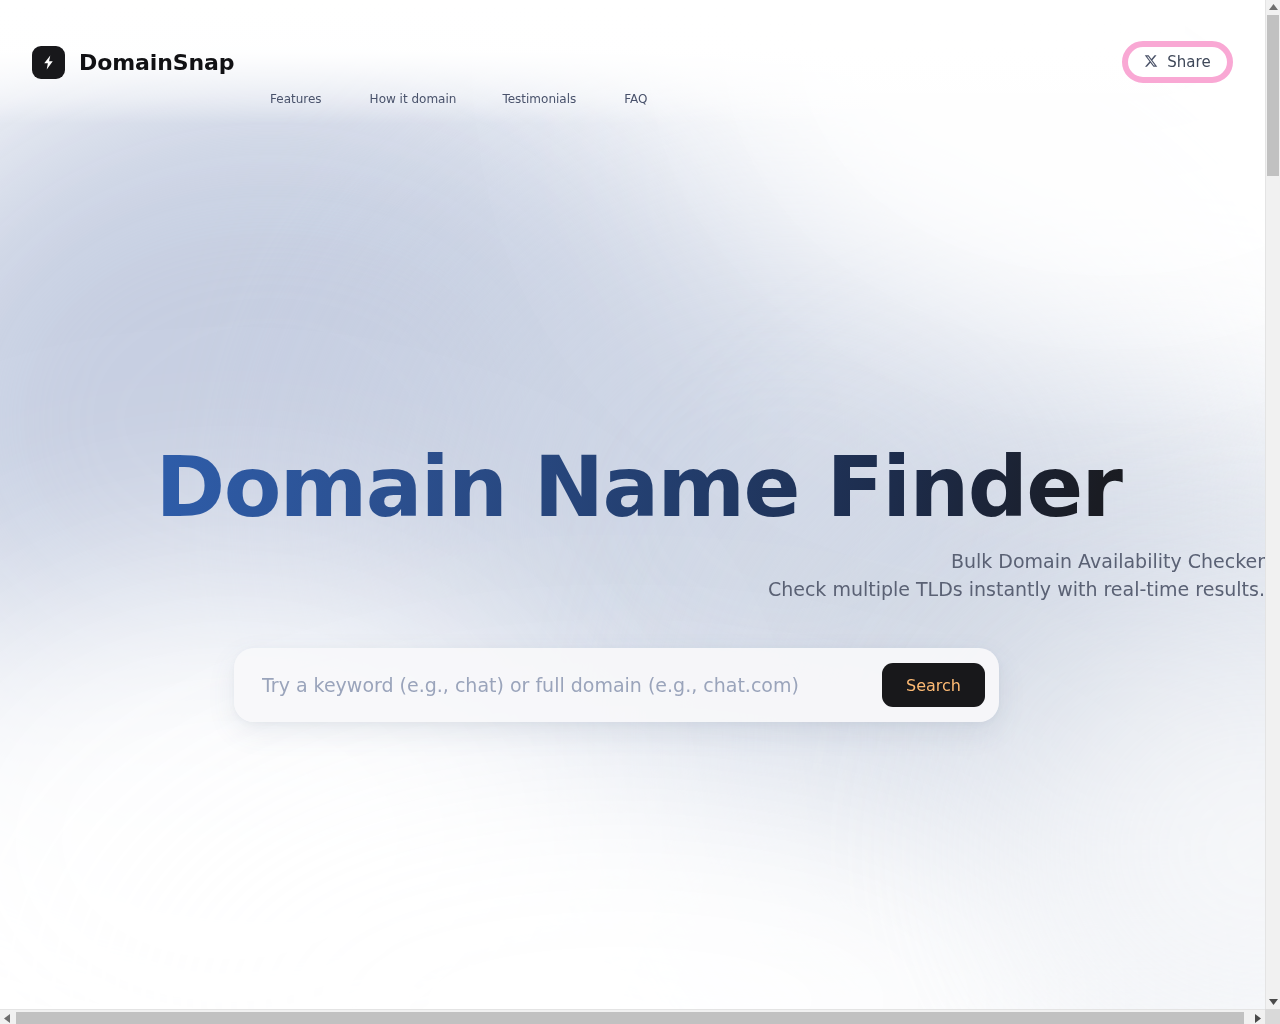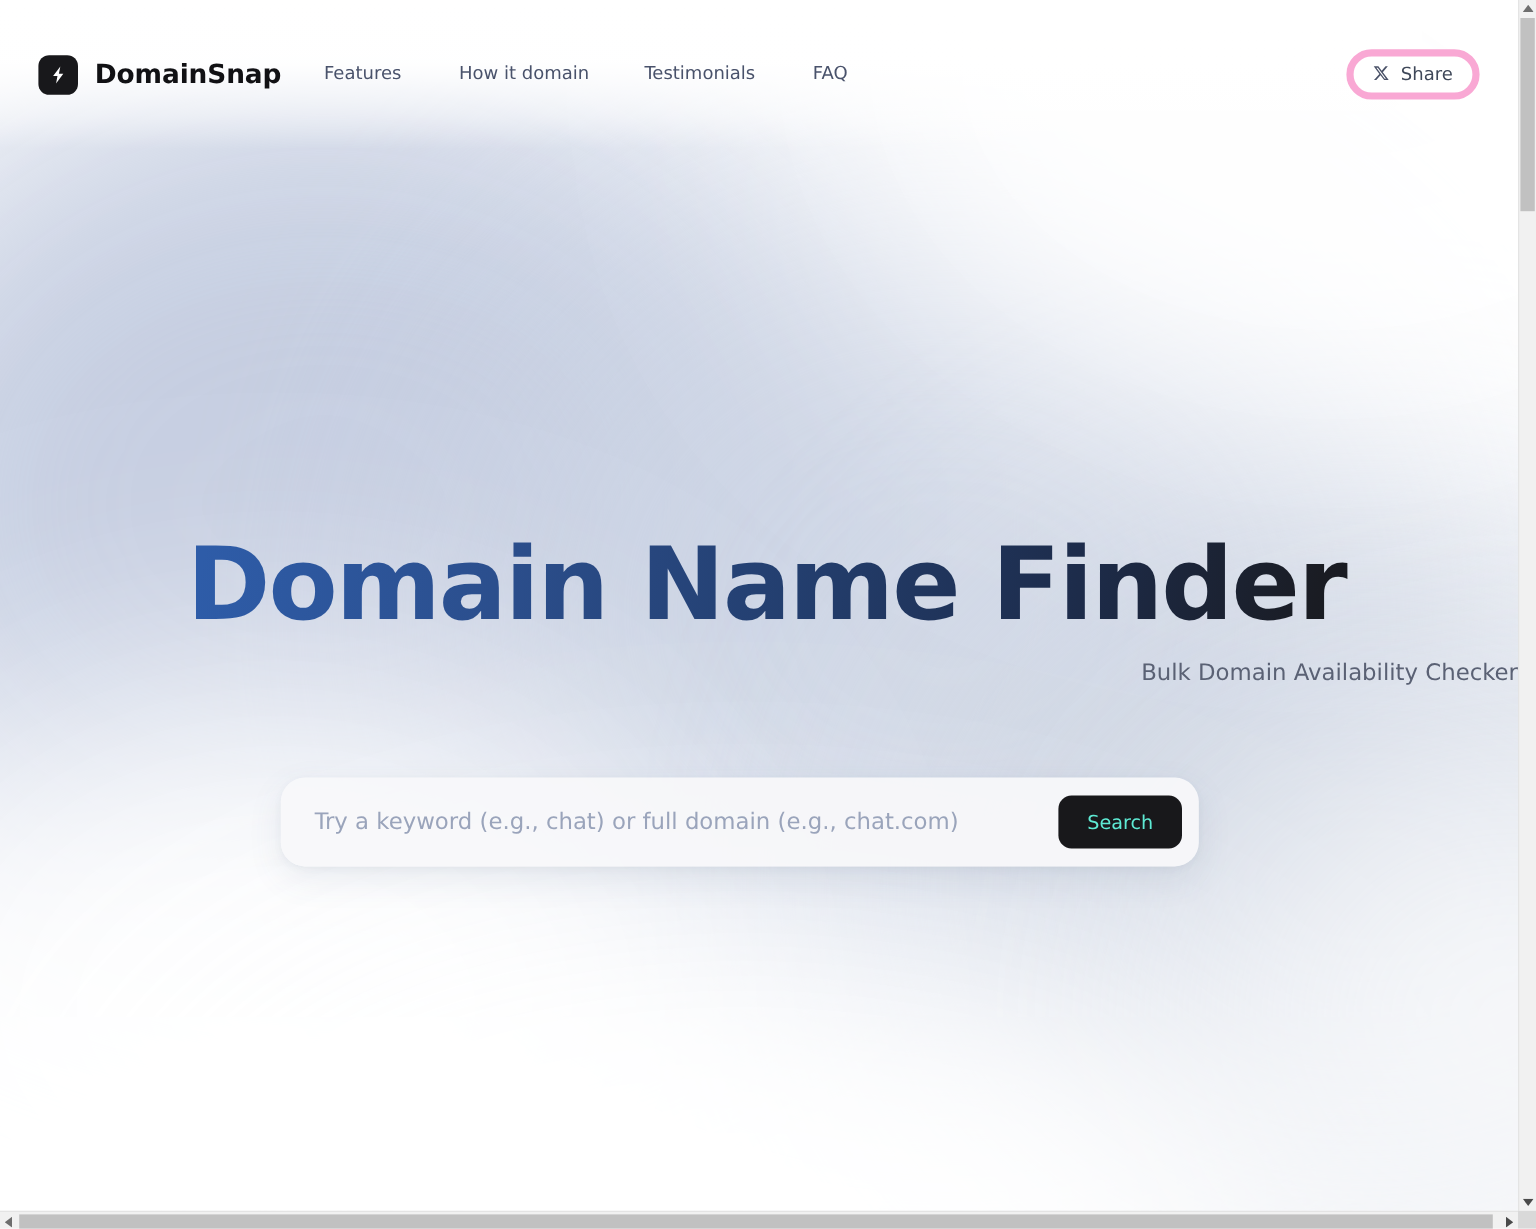--- a/index.html
+++ b/index.html
@@ -133,25 +133,26 @@
     white-space: nowrap;
   }
 
   #nav {
     position: absolute;
     left: 270px; top: 52px;
     display: flex;
     align-items: center;
   }
   #nav a {
-    font-size: 15px;
+    font-size: 12px;
     color: #49526b;
     text-decoration: none;
     white-space: nowrap;
     cursor: pointer;
+    margin-top: 40px;
   }
   #nav a.n0 { margin-right: 48px; }
   #nav a.n1 { margin-right: 46px; }
   #nav a.n2 { margin-right: 48px; }
 
   #share-btn {
     position: absolute;
     left: 1122px; top: 41px;
     width: 111px; height: 42px;
     border: 6px solid #f9a8d4;
@@ -236,21 +237,21 @@
   }
   #search-input::placeholder { color: #9aa4bb; }
 
   #search-button {
     flex: none;
     width: 103px;
     height: 44px;
     margin-right: 14px;
     margin-left: 12px;
     background: #18181b;
-    color: #5eead4;
+    color: #fdba74;
     border: none;
     border-radius: 11px;
     font-family: "DejaVu Sans", "Liberation Sans", sans-serif;
     font-size: 16px;
     font-weight: 400;
     cursor: pointer;
   }
 
   
   .sb-arrow { display: block; }
@@ -366,20 +367,21 @@
 
     </div>
   </div>
 
   <div id="hero">
 
     <h1 id="hero-title">Domain Name Finder</h1>
 
     <p id="hero-sub">
       <span>Bulk Domain Availability Checker</span>
+      <span class="l2">Check multiple TLDs instantly with real-time results.</span>
     </p>
 
     <div id="search-bar">
       <input id="search-input" type="text" placeholder="Try a keyword (e.g., chat) or full domain (e.g., chat.com)" style="">
       <button id="search-button">Search</button>
     </div>
 
   </div>
 
 </div>

